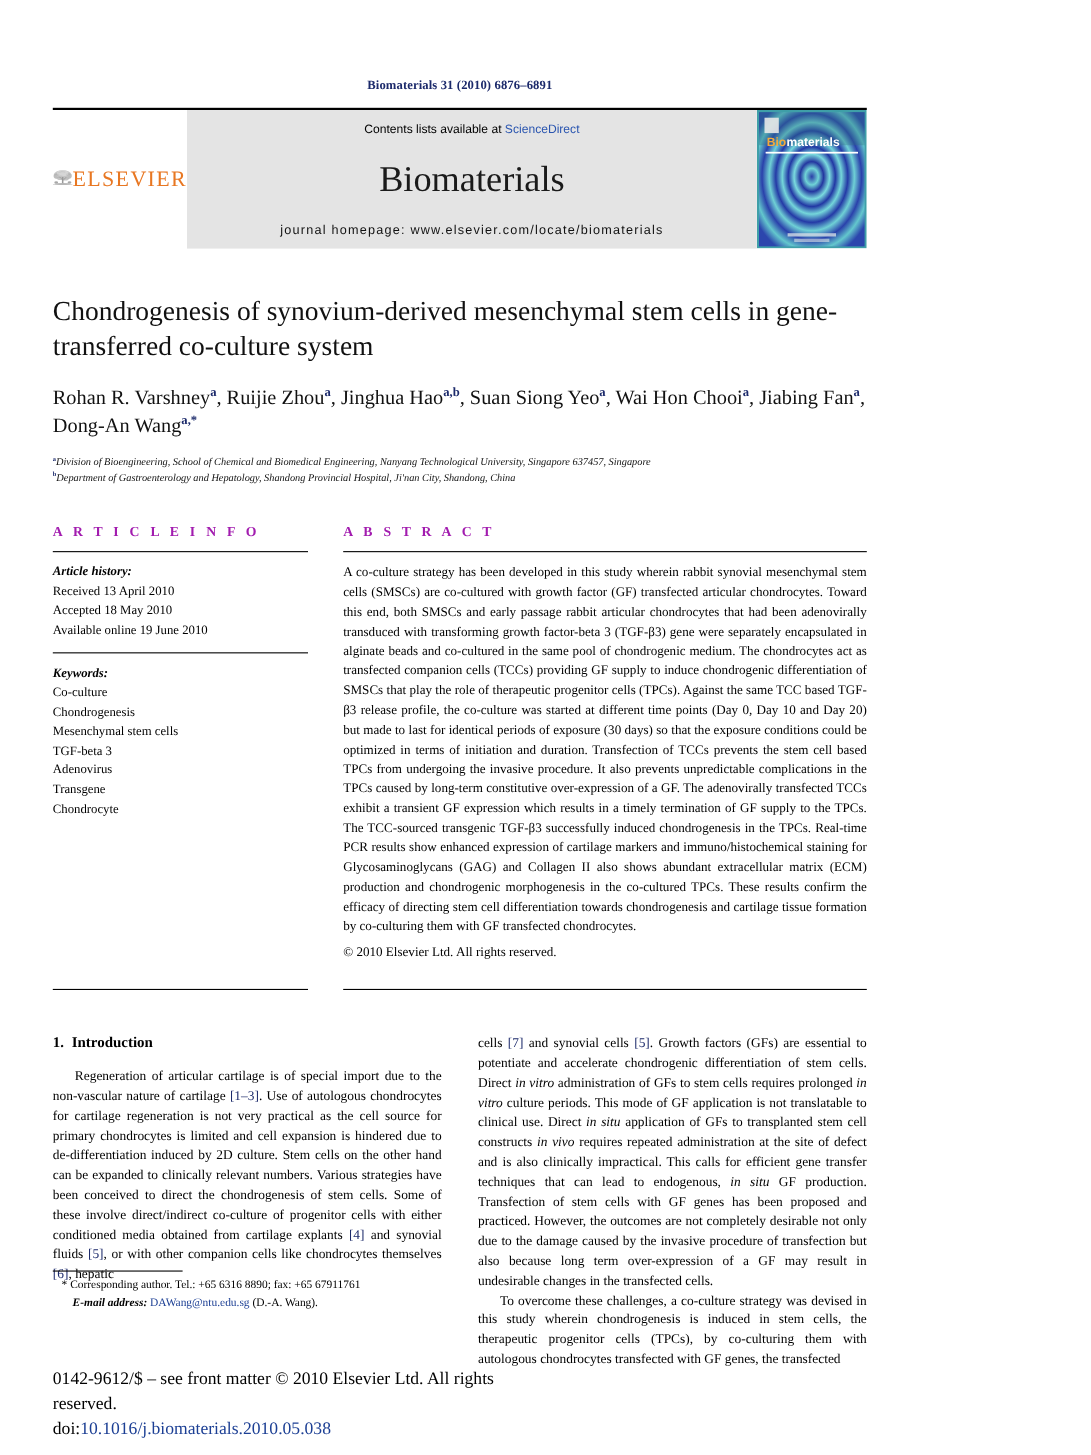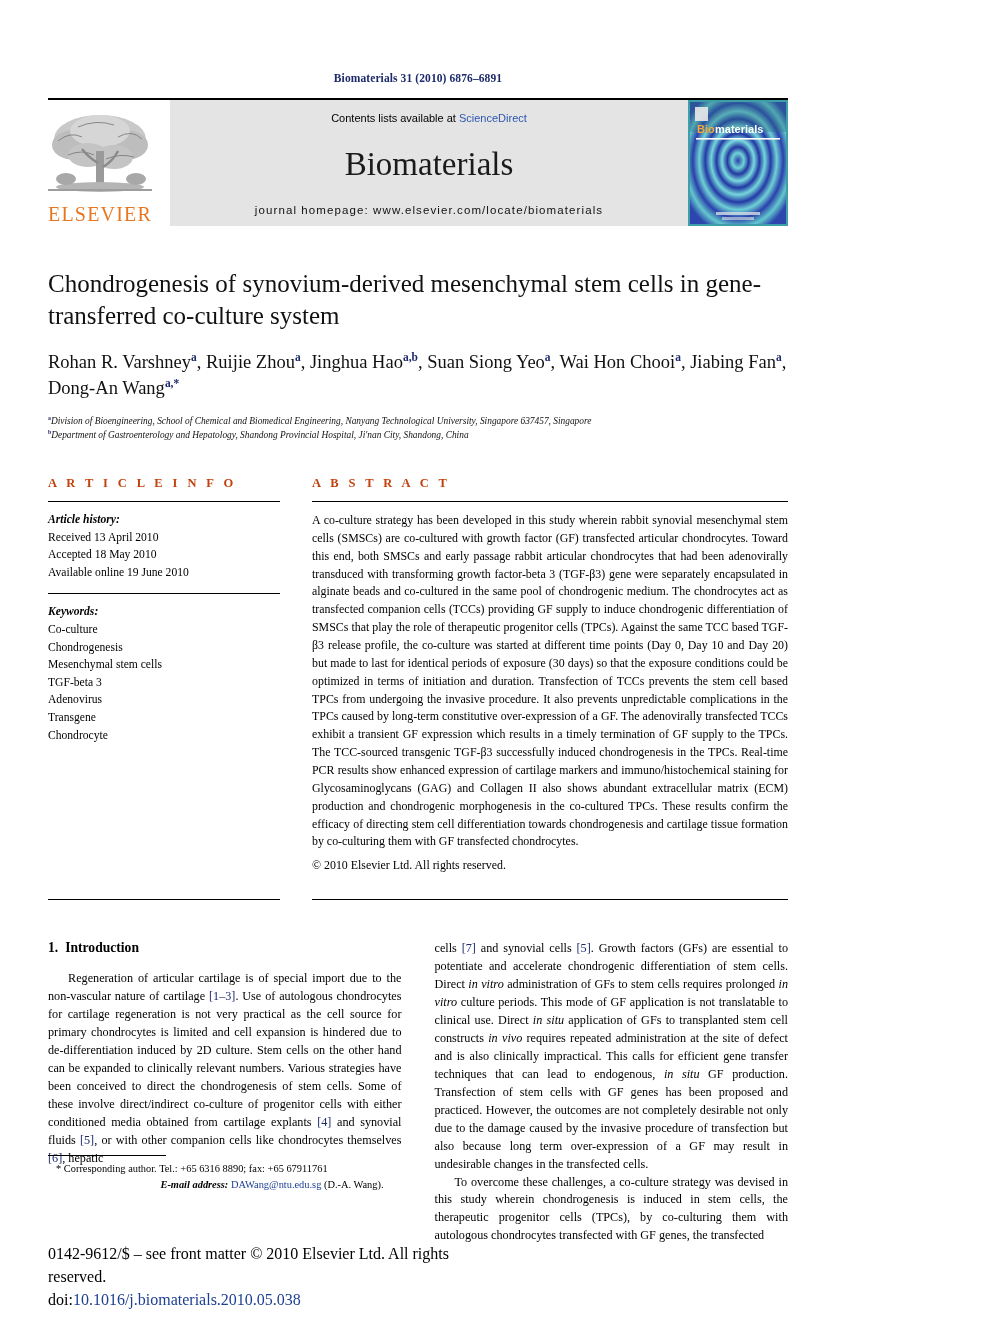--- a/index.html
+++ b/index.html
@@ -38,22 +38,22 @@
     border-top: 2.2px solid #000;
     display: flex;
     flex-direction: row;
     align-items: stretch;
     height: 126px;
   }
   .elsevier-logo {
     width: 122px;
     flex: 0 0 122px;
     display: flex;
-    flex-direction: column;
     justify-content: flex-end;
+    align-items: center;
     padding-bottom: 2px;
     box-sizing: border-box;
   }
   .tree-svg { display:block; }
   .elsevier-word {
     font-family: "Liberation Serif", serif;
     font-size: 20px;
     letter-spacing: 1.2px;
     color: #e87722;
     line-height: 1;
@@ -142,21 +142,21 @@
     flex: 0 0 232px;
   }
   .col-abstract {
     flex: 1 1 auto;
   }
   .sec-head {
     font-family: "Liberation Serif", serif;
     font-size: 12.5px;
     font-weight: bold;
     letter-spacing: 3.4px;
-    color: #c2410c;
+    color: #a21caf;
   }
   .rule {
     border-top: 1.4px solid #000;
     margin-top: 10px;
   }
   .rule-thin {
     border-top: 1.2px solid #000;
     margin-top: 12px;
   }
   .info-body {
@@ -230,21 +230,21 @@
     width: 118px;
     border-top: 1px solid #000;
     margin-bottom: 5px;
   }
   .fn-line {
     font-size: 10.4px;
     line-height: 1.5;
     padding-left: 10px;
     text-indent: -2px;
   }
-  .fn-email { padding-left: 20px; text-align: center; }
+  .fn-email { padding-left: 20px; }
   .fn-email .lbl { font-style: italic; font-weight: bold; }
   .link-blue { color: #1c3f94; }
   .imprint {
     position: absolute;
     left: 48px;
     top: 1242px;
     width: 440px;
     font-size: 16px;
     line-height: 1.45;
   }

